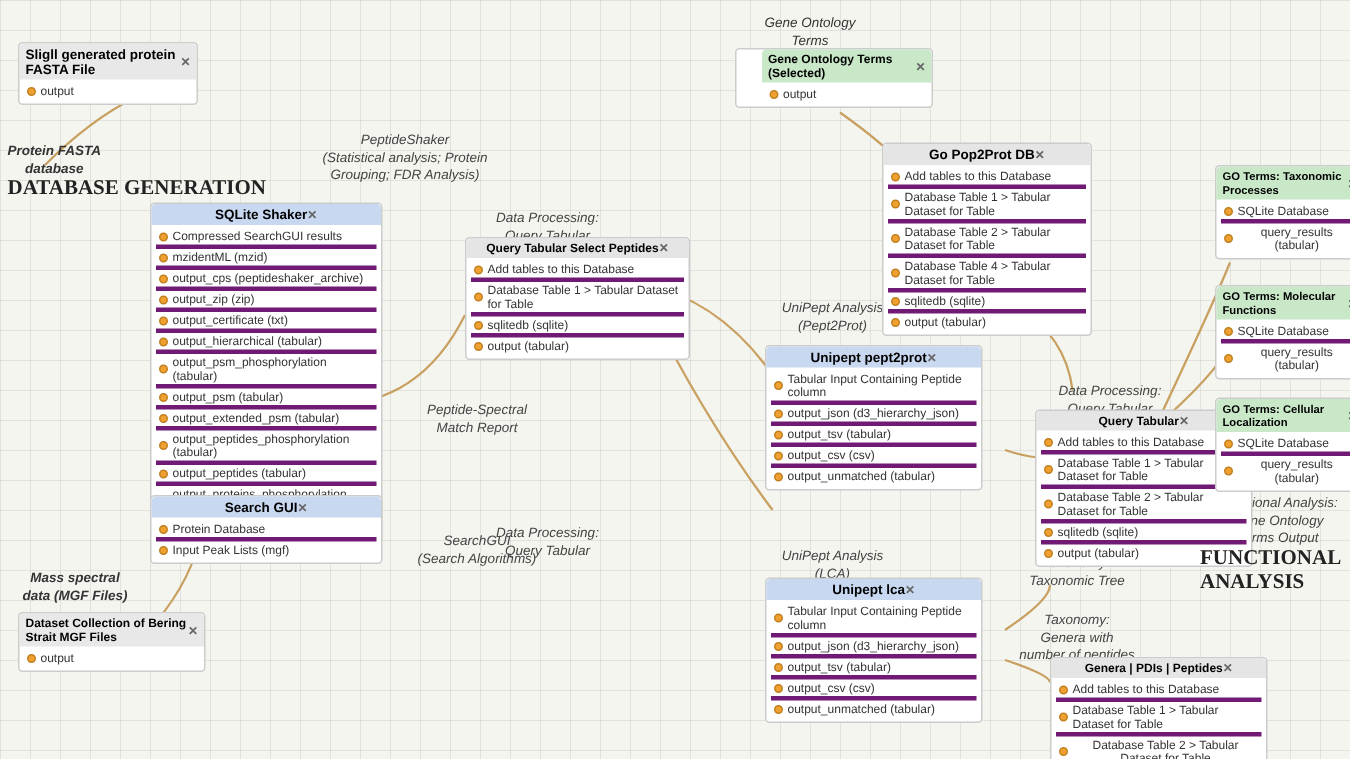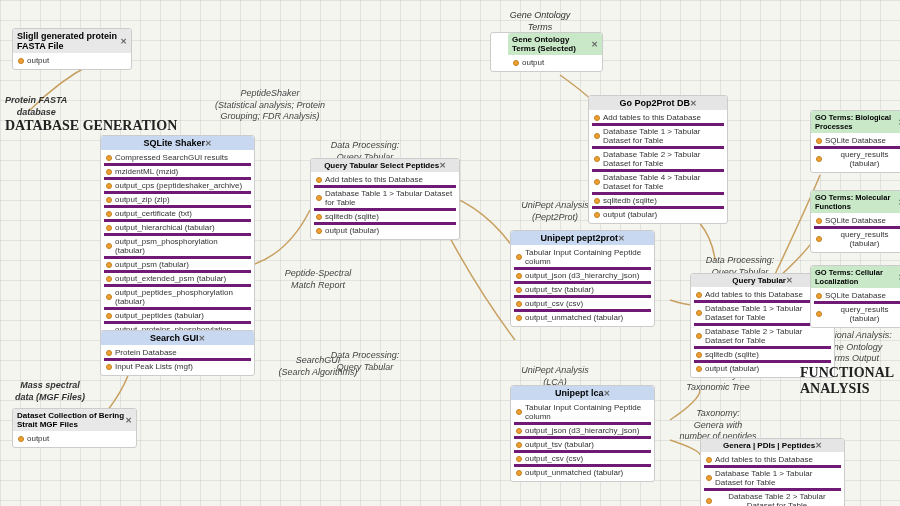--- a/index.html
+++ b/index.html
@@ -263,21 +263,21 @@
     <div class="node-row"><span class="port-dot"></span>Add tables to this Database</div>
     <div class="node-row"><span class="port-dot"></span>Database Table 1 &gt; Tabular Dataset for Table</div>
     <div class="node-row"><span class="port-dot"></span>sqlitedb (sqlite)</div>
     <div class="node-row"><span class="port-dot"></span>output (tabular)</div>
   </div>
 
   <div class="data-proc-label" style="left:310px; top:350px; width:110px;">
     Data Processing:<br>Query Tabular
   </div>
 
-  <div class="node" style="left:490px; top:32px; width:113px;padding-left:20px;">
+  <div class="node" style="left:490px; top:32px; width:132px;padding-left:20px;">
     <div class="node-header green">
       <span style="font-size:8px;">Gene Ontology Terms (Selected)</span>
       <span class="close-x">✕</span>
     </div>
     <div class="node-row">
       <span class="port-dot"></span>
       <span>output</span>
     </div>
   </div>
 
@@ -341,21 +341,21 @@
     </div>
     <div class="node-row"><span class="port-dot"></span>Add tables to this Database</div>
     <div class="node-row"><span class="port-dot"></span>Database Table 1 &gt; Tabular Dataset for Table</div>
     <div class="node-row"><span class="port-dot"></span>Database Table 2 &gt; Tabular Dataset for Table</div>
     <div class="node-row"><span class="port-dot"></span>sqlitedb (sqlite)</div>
     <div class="node-row"><span class="port-dot"></span>output (tabular)</div>
   </div>
 
   <div class="node" style="left:810px; top:110px; width:85px;">
     <div class="node-header green">
-      <span style="font-size:7.5px;">GO Terms: Biological Processes</span>
+      <span style="font-size:7.5px;">GO Terms: Taxonomic Processes</span>
       <span class="close-x">✕</span>
     </div>
     <div class="node-row"><span class="port-dot"></span>SQLite Database</div>
     <div class="node-row"><span class="port-dot"></span>query_results (tabular)</div>
   </div>
 
   <div class="node" style="left:810px; top:190px; width:85px;">
     <div class="node-header green">
       <span style="font-size:7.5px;">GO Terms: Molecular Functions</span>
       <span class="close-x">✕</span>

